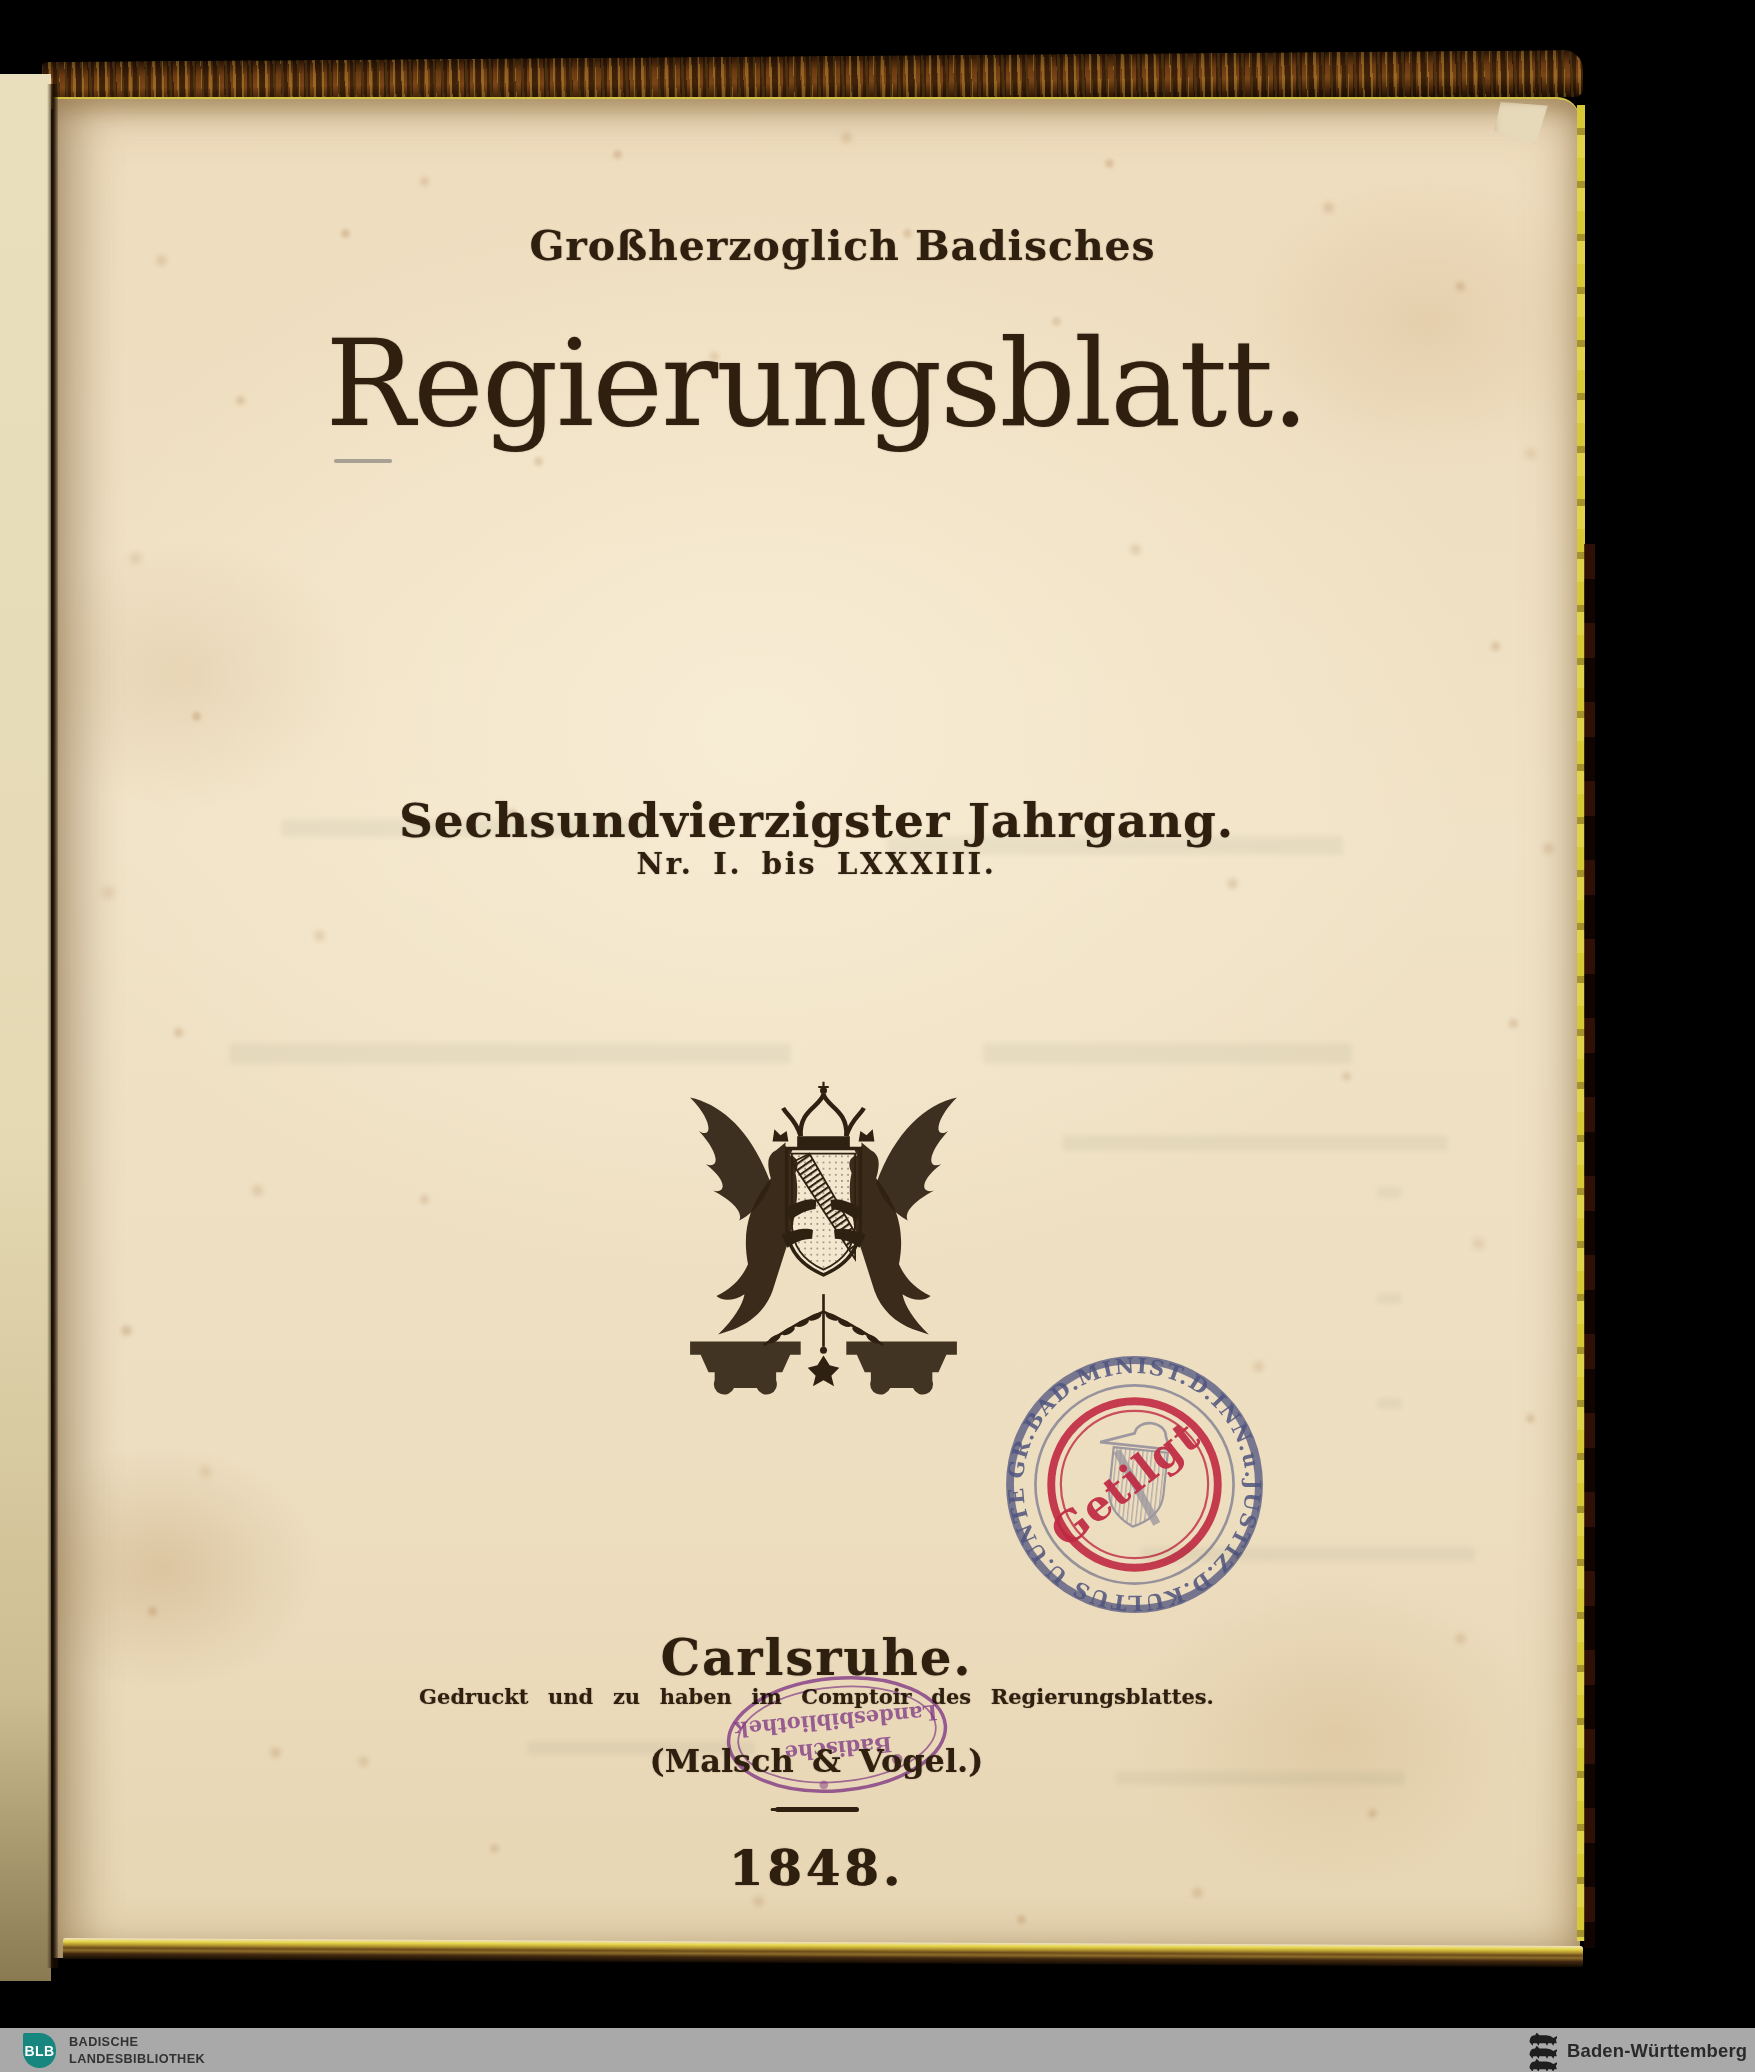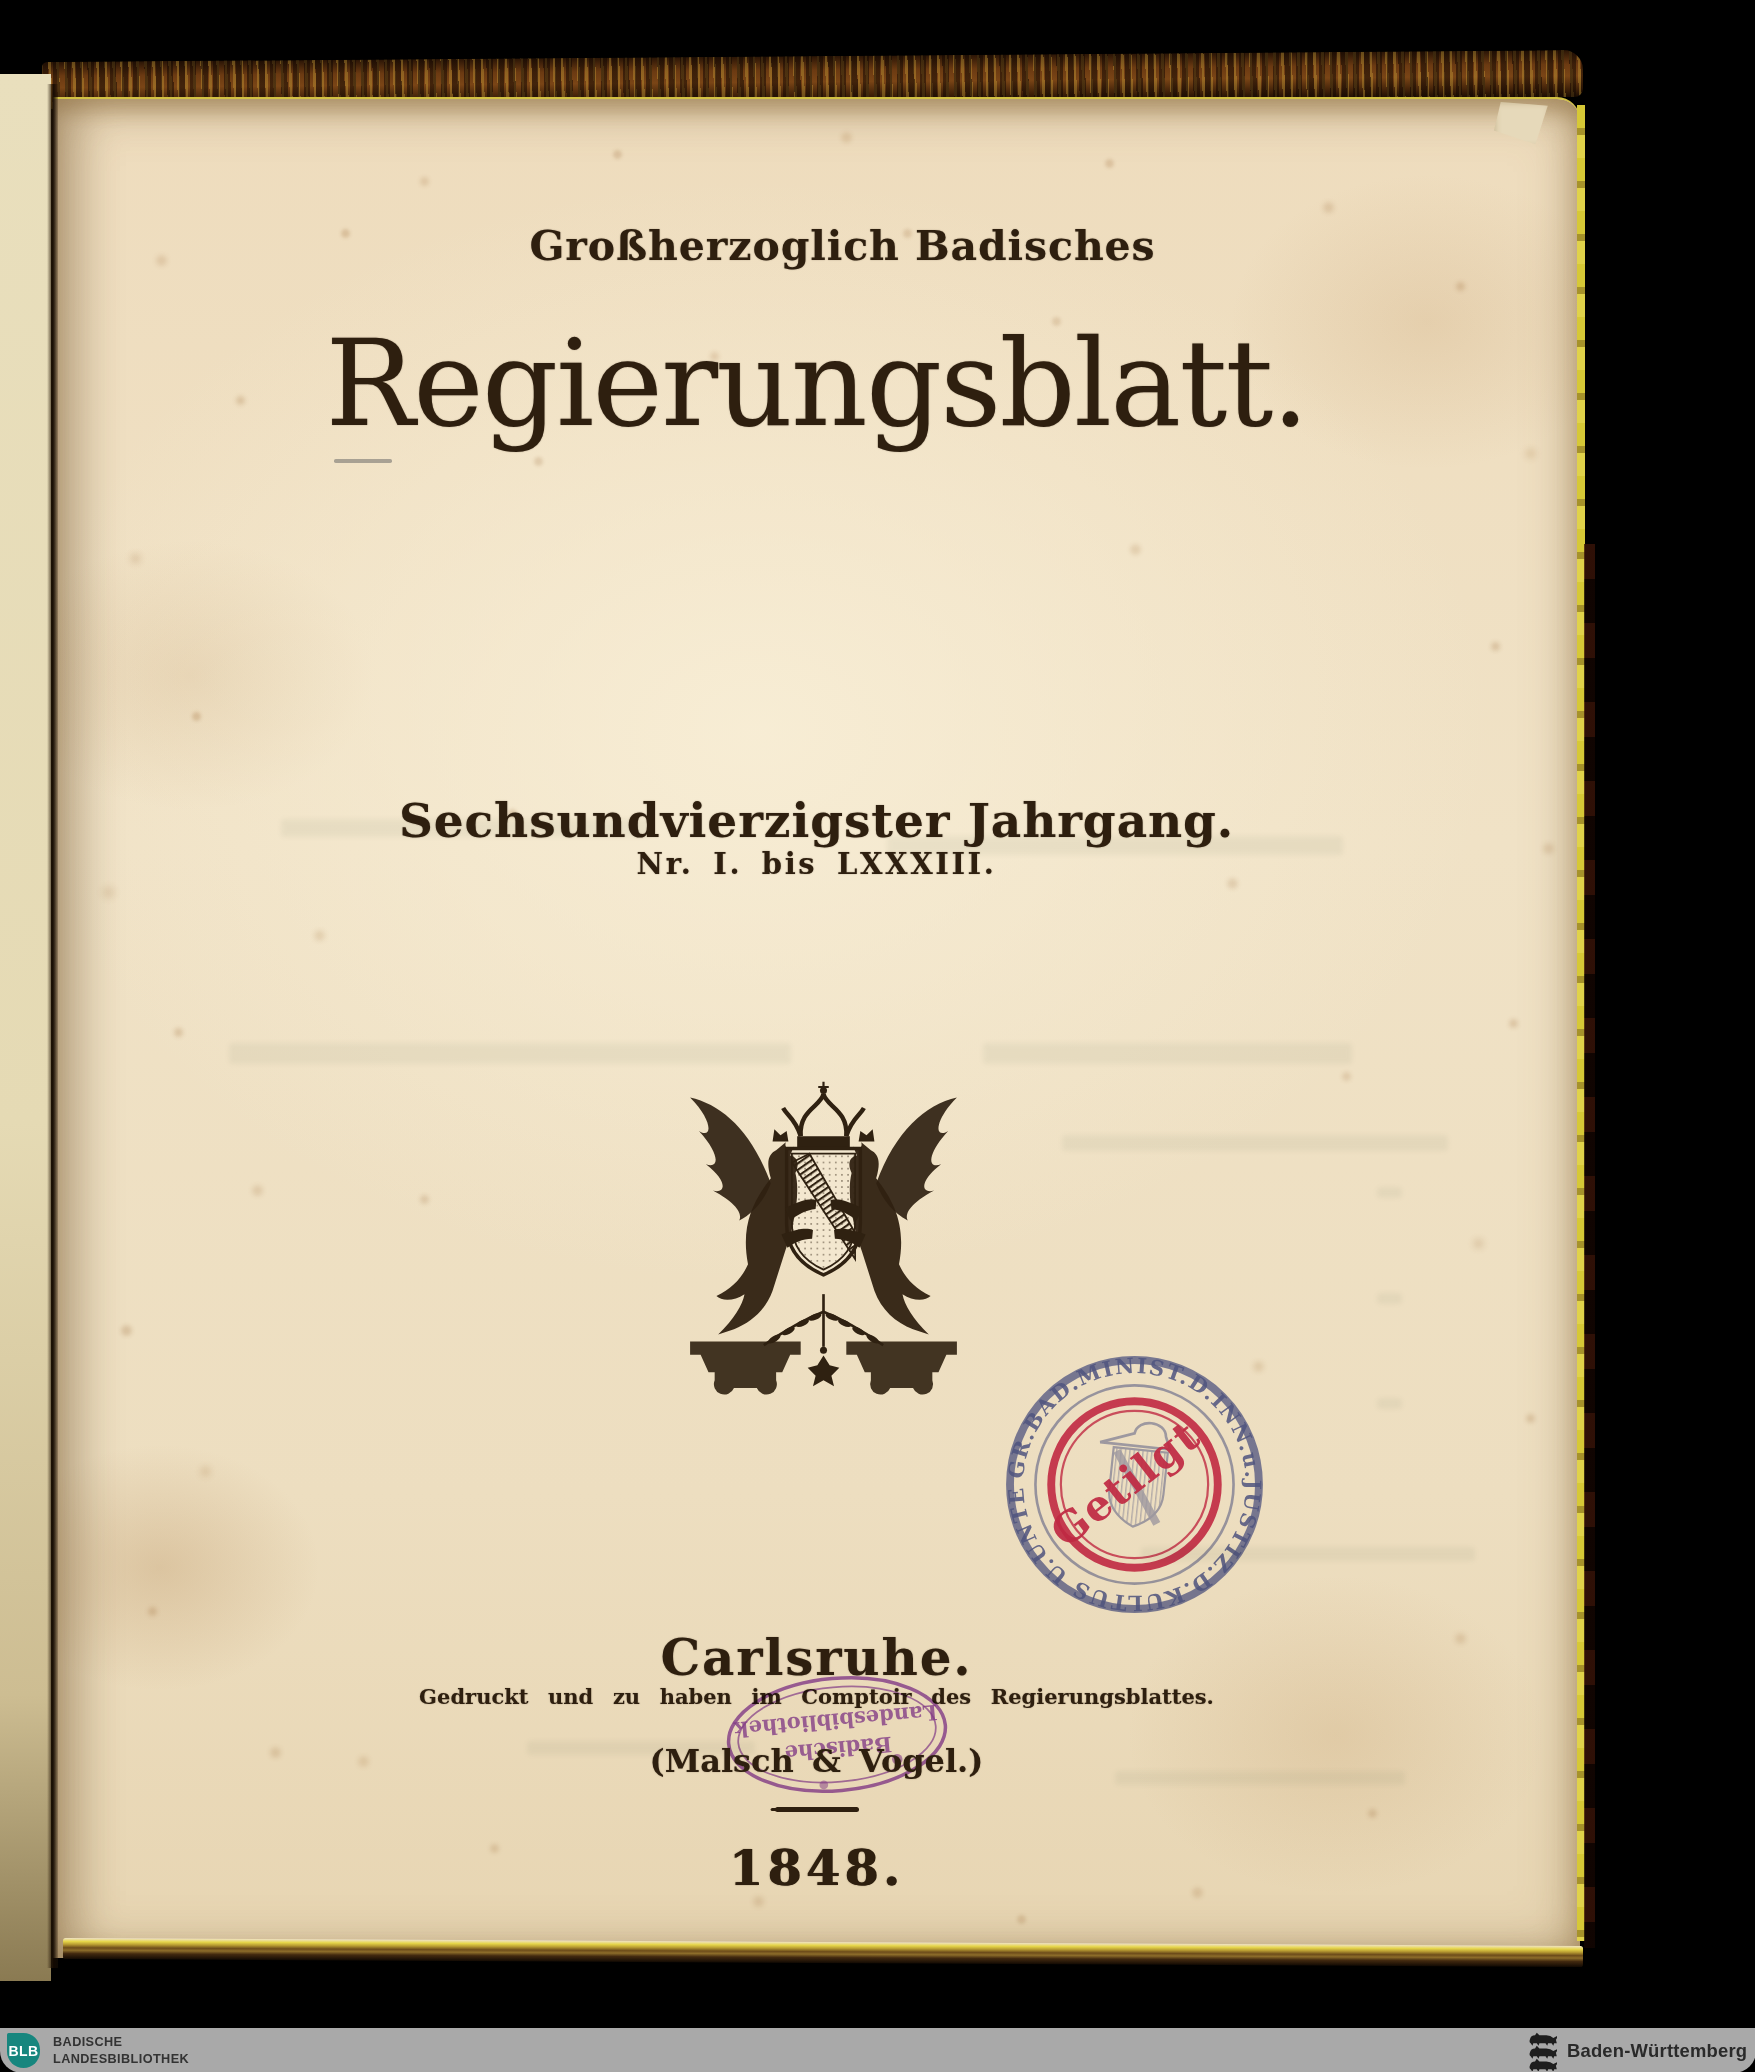--- a/index.html
+++ b/index.html
@@ -1,17 +1,17 @@
 <!DOCTYPE html>
 <html style="font-size:14px"><head>
 <meta charset="utf-8">
 <style>
   html,body{margin:0;padding:0;background:#000;}
   .stage{position:relative;width:1756px;height:2073px;background:#000;overflow:hidden;
-         font-family:"DejaVu Serif", serif;border-radius:22px;}
+         font-family:"DejaVu Serif", serif;}
 
   
   .top-edge{position:absolute;left:42px;top:56px;width:1541px;height:47px;
     background:
       repeating-linear-gradient(90deg, rgba(20,8,2,.55) 0 6.1px, rgba(0,0,0,0) 6.1px 11.4px),
       repeating-linear-gradient(88deg, rgba(210,170,60,.35) 0 2.6px, rgba(0,0,0,0) 2.6px 8px),
       linear-gradient(#2a1506,#6b3a12 30%,#7a4516 55%,#3c1f08 85%,#1a0c03);
     border-radius:5.3px 19.3px 8.8px 3.5px; transform:rotate(-0.45deg);}
   .flyleaf{position:absolute;left:0;top:74px;width:51px;height:1907px;
     background:linear-gradient(180deg,#e9dfbd 0%,#e5dab4 55%,#cdbd92 85%,#8a7a52 100%);}
@@ -83,21 +83,21 @@
   .l-year{top:1740px;font-size:49px;font-weight:bold;letter-spacing:4.4px;
     text-shadow:0.9px 0 0 #2e1f0f,0 0 1.3px rgba(46,31,15,.6);}
 
   .arms{position:absolute;left:614px;top:981px;width:313px;height:330px;}
   .stamp-round{position:absolute;left:950px;top:1254px;width:263px;height:263px;mix-blend-mode:multiply;}
   .stamp-oval{position:absolute;left:670px;top:1574px;width:228px;height:123px;transform:rotate(-5deg);mix-blend-mode:multiply;}
 
   
   .footer{position:absolute;left:0;right:0;bottom:0;height:45px;background:#a9a9a9;
     display:flex;align-items:center;justify-content:space-between;
-    font-family:"Liberation Sans", sans-serif;}
+    font-family:"Liberation Sans", sans-serif;padding-left:16px;}
   .f-left{display:flex;align-items:center;margin-left:7px;}
   .blb-logo{width:33px;height:35px;background:#17867e;border-radius:1.8px 17.6px 17.6px 17.6px;
     display:flex;align-items:center;justify-content:center;color:#fff;font-weight:bold;font-size:14px;letter-spacing:0.4px;}
   .f-left-name{margin-left:13px;color:#333;font-weight:bold;font-size:12.7px;line-height:1.32;letter-spacing:0.4px;}
   .f-right{display:flex;align-items:center;margin-right:8.8px;}
   .bw-label{color:#2a2a2a;font-size:18.4px;font-weight:bold;margin-left:9.7px;letter-spacing:0.2px;}
 </style>
 </head>
 <body>
 

